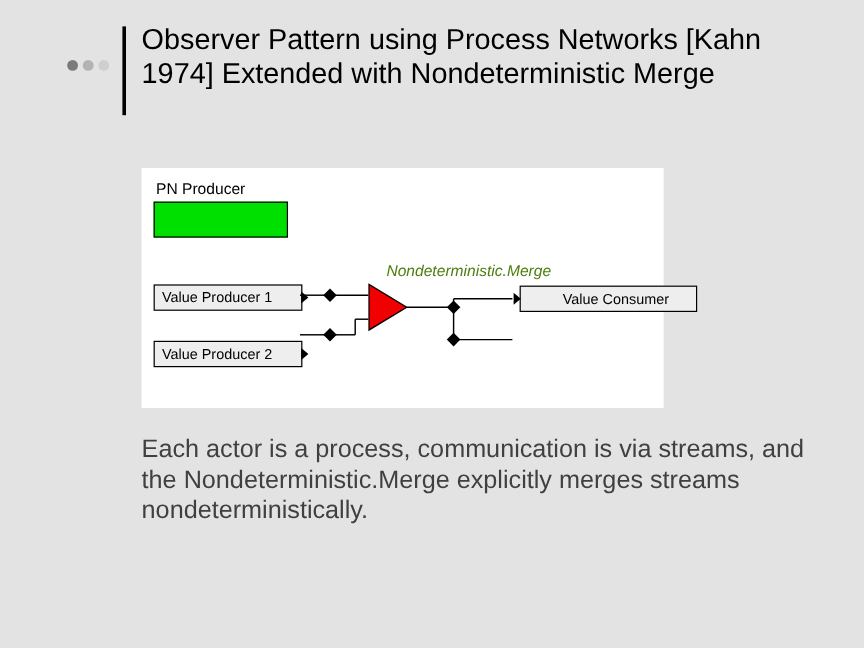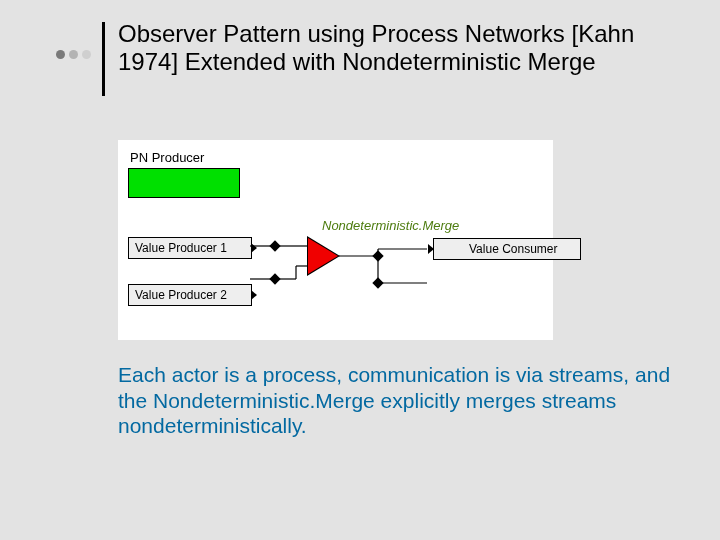--- a/index.html
+++ b/index.html
@@ -55,21 +55,21 @@
     height: 200px;
     background: #fff;
   }
   .caption {
     position: absolute;
     left: 118px;
     top: 362px;
     width: 555px;
     font-size: 21px;
     line-height: 1.22;
-    color: #0369a1;
+    color: #404040;
   }
   .footer {
     position: absolute;
     right: 0;
     bottom: 12px;
     font-size: 18px;
     color: #274e8a;
   }
   
   .pn-label {

